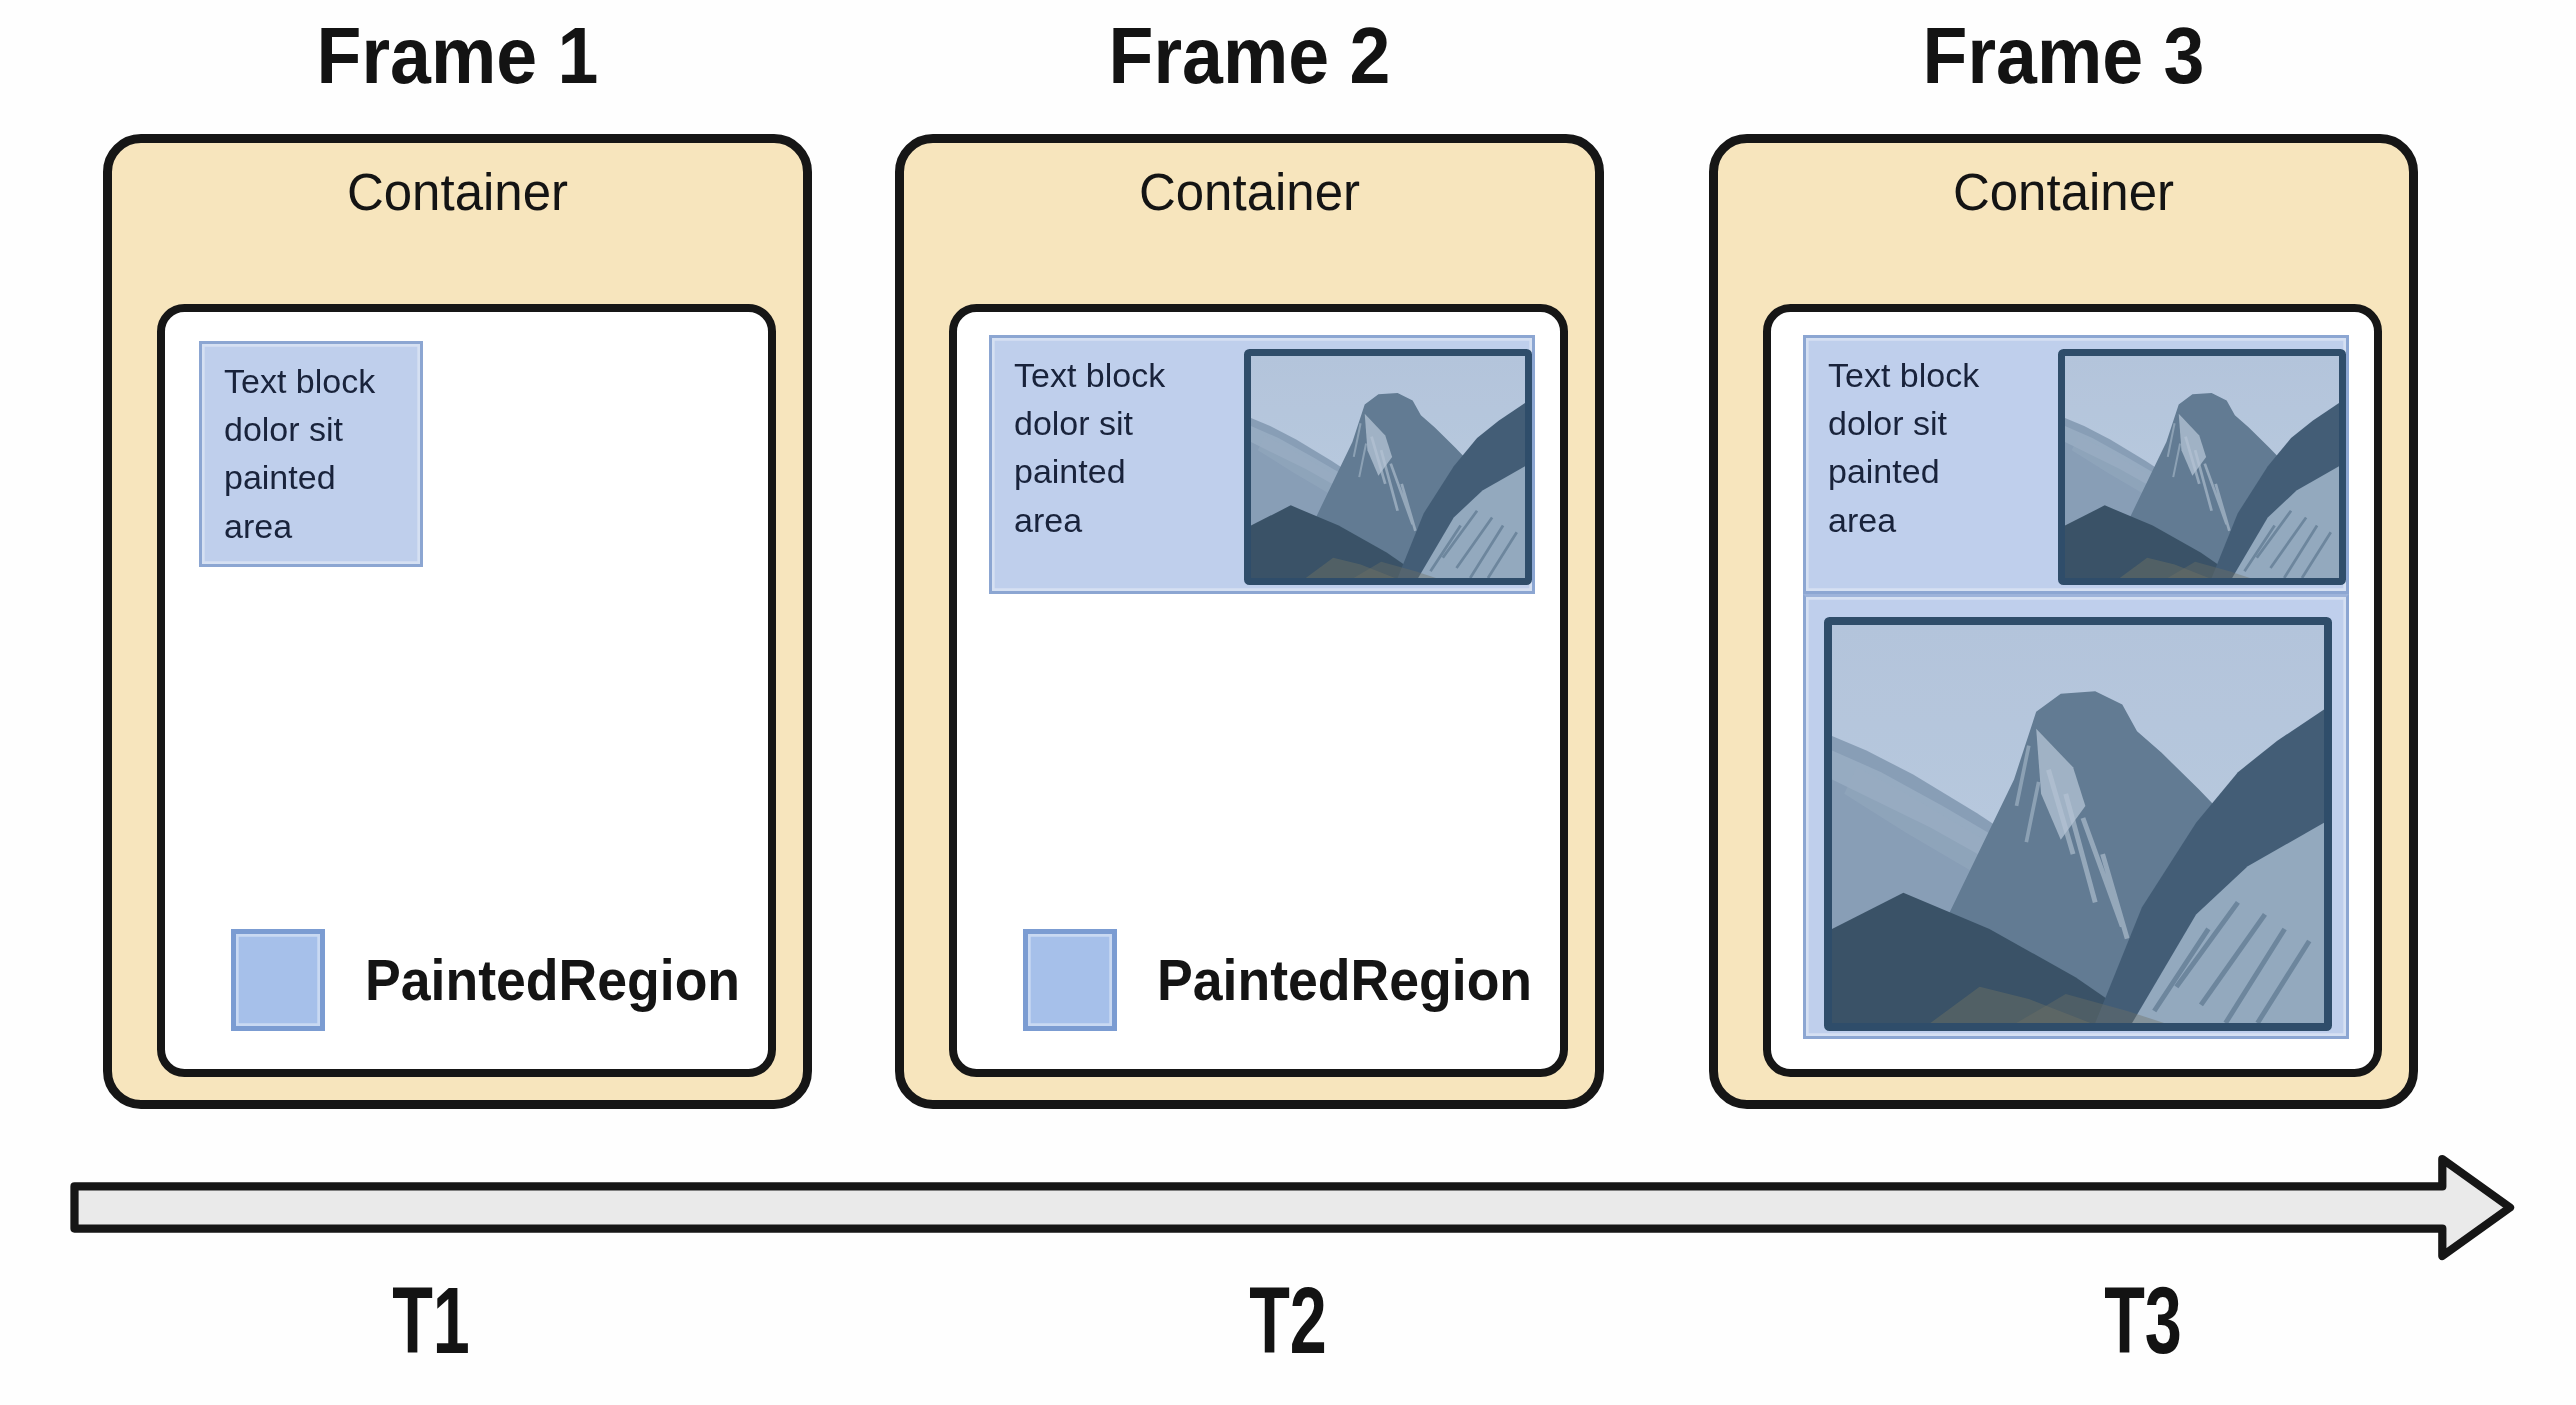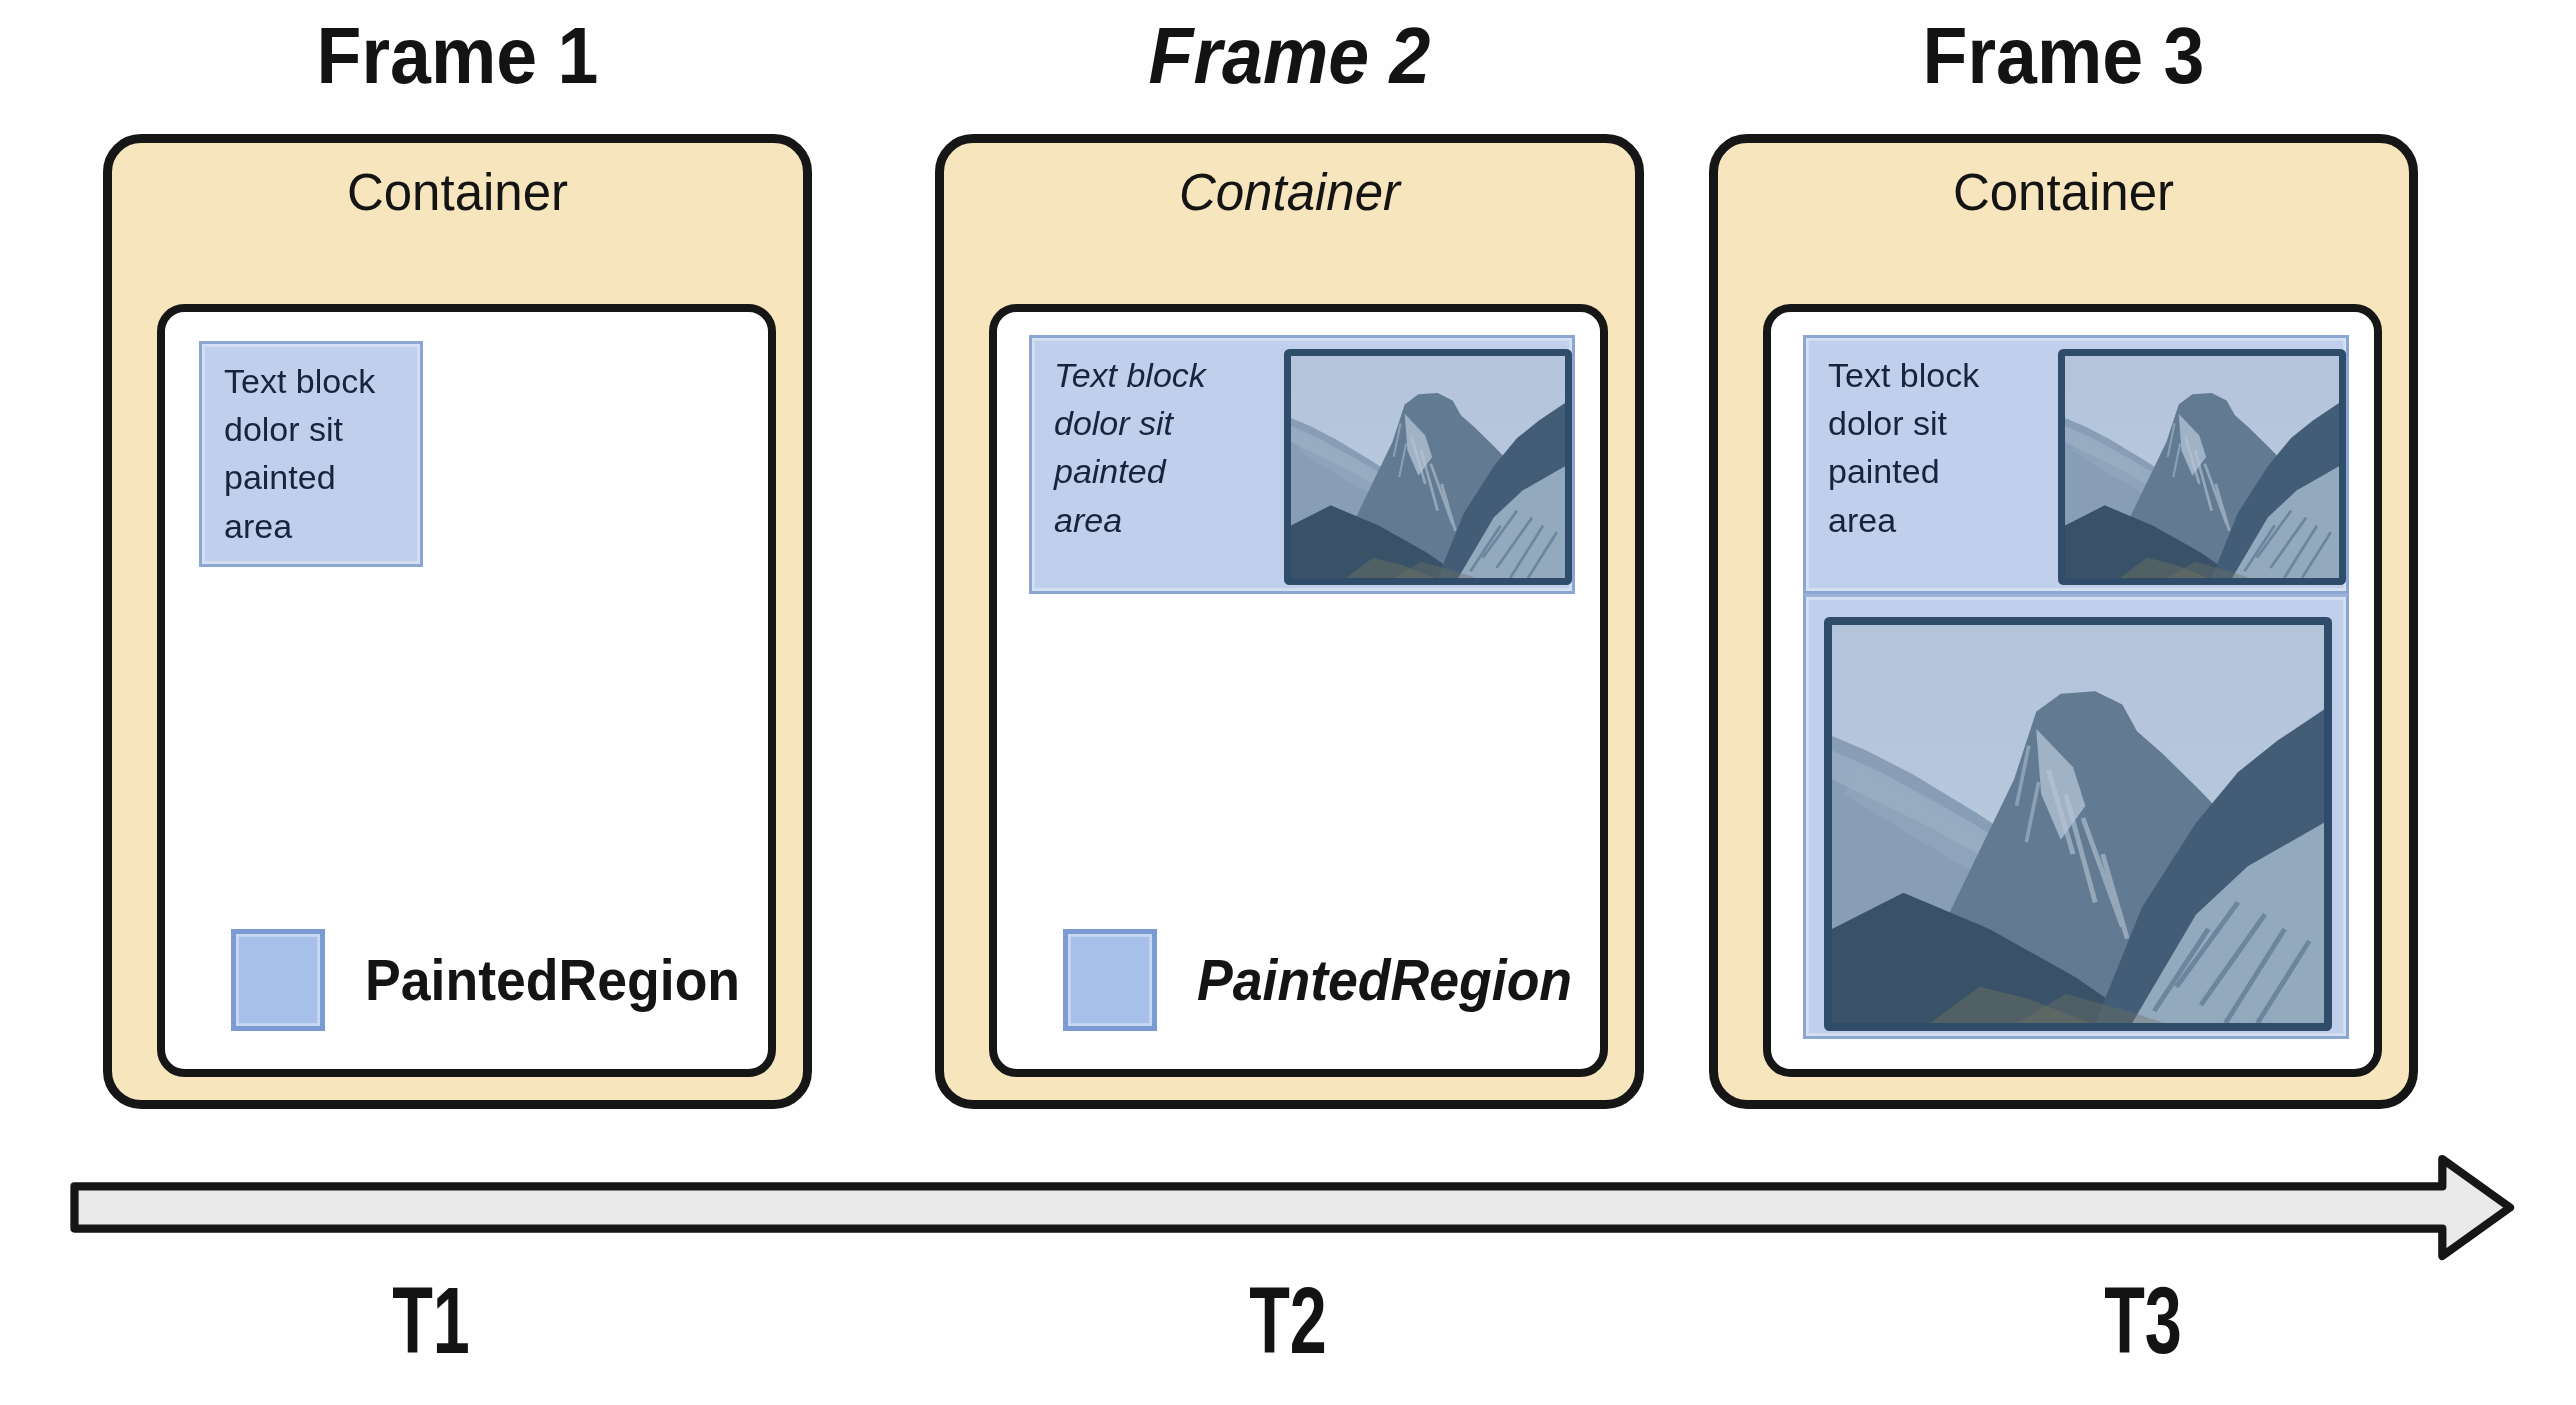--- a/index.html
+++ b/index.html
@@ -133,21 +133,21 @@
           </div>
         </div>
         <div class="legend">
           <div class="legend-swatch"></div>
           <div class="legend-label">PaintedRegion</div>
         </div>
       </div>
     </div>
   </div>
 
-  <div class="frame" style="left:935px;font-style:italic;">
+  <div class="frame" style="left:895px;">
     <div class="frame-title">Frame 2</div>
     <div class="container-box">
       <div class="container-label">Container</div>
       <div class="inner-box">
         <div class="painted wide">
           <div class="tb-text">
             <span>Text block</span>
             <span>dolor sit</span>
             <span>painted</span>
             <span>area</span>

